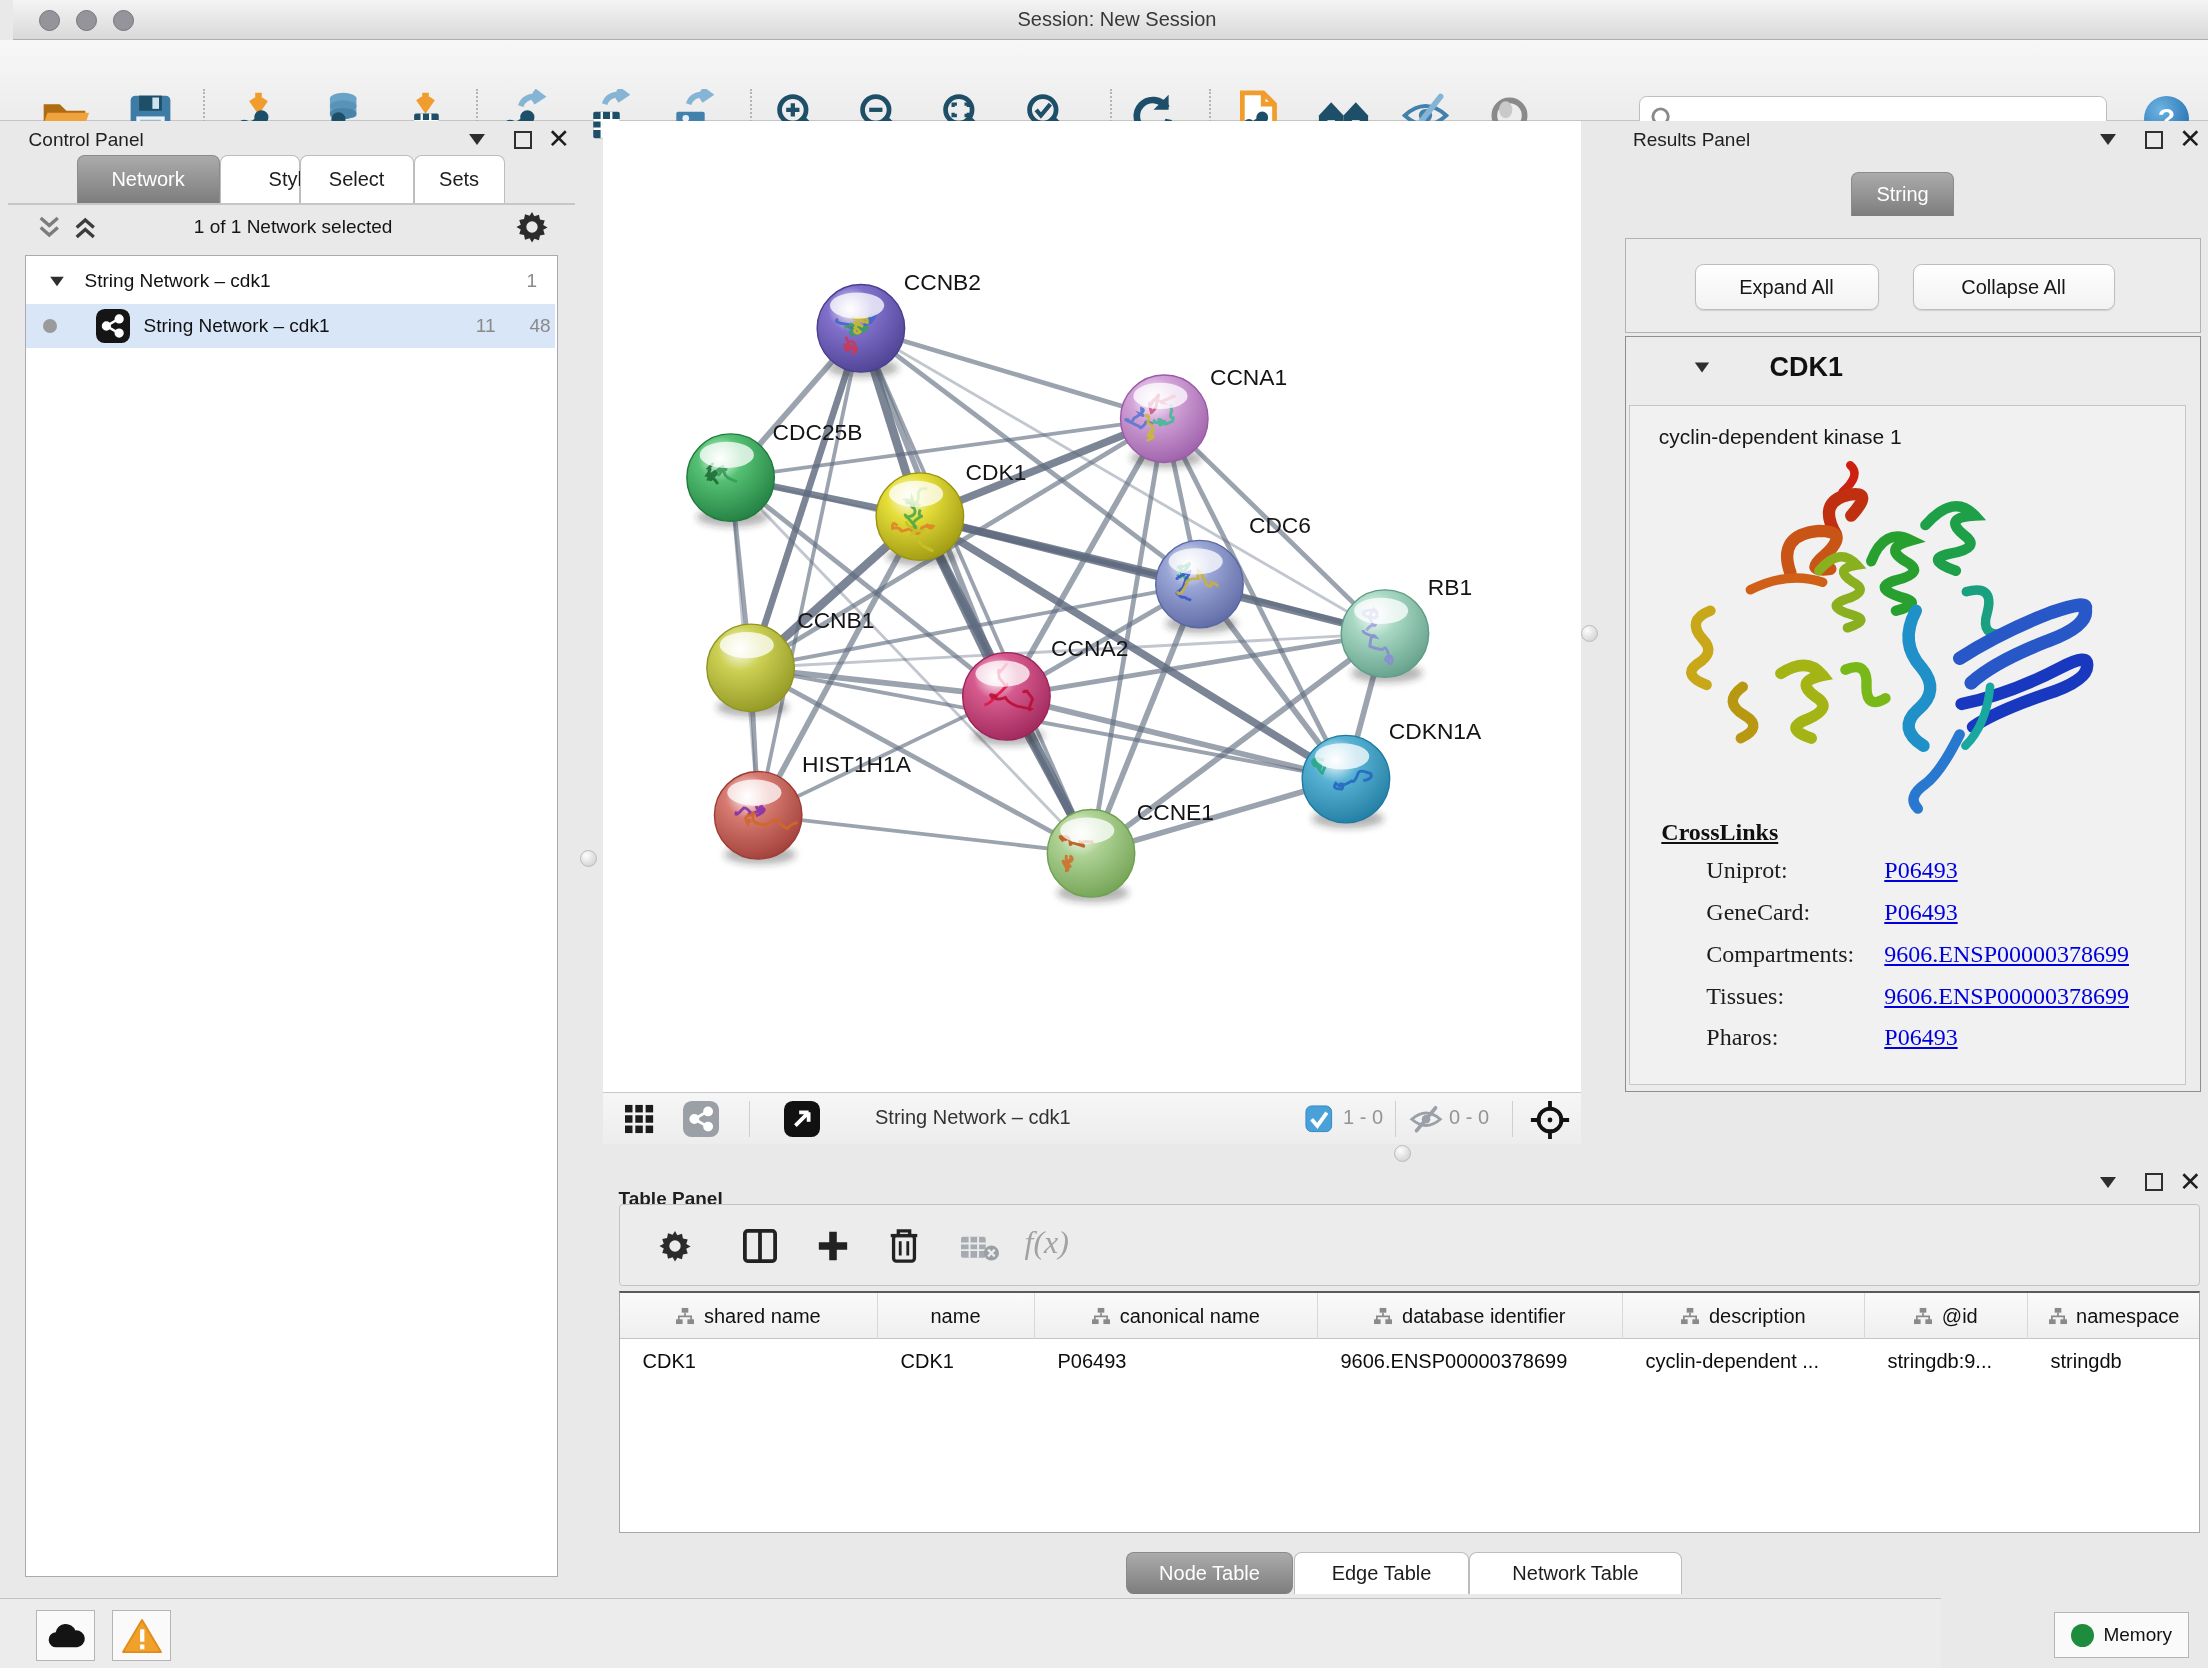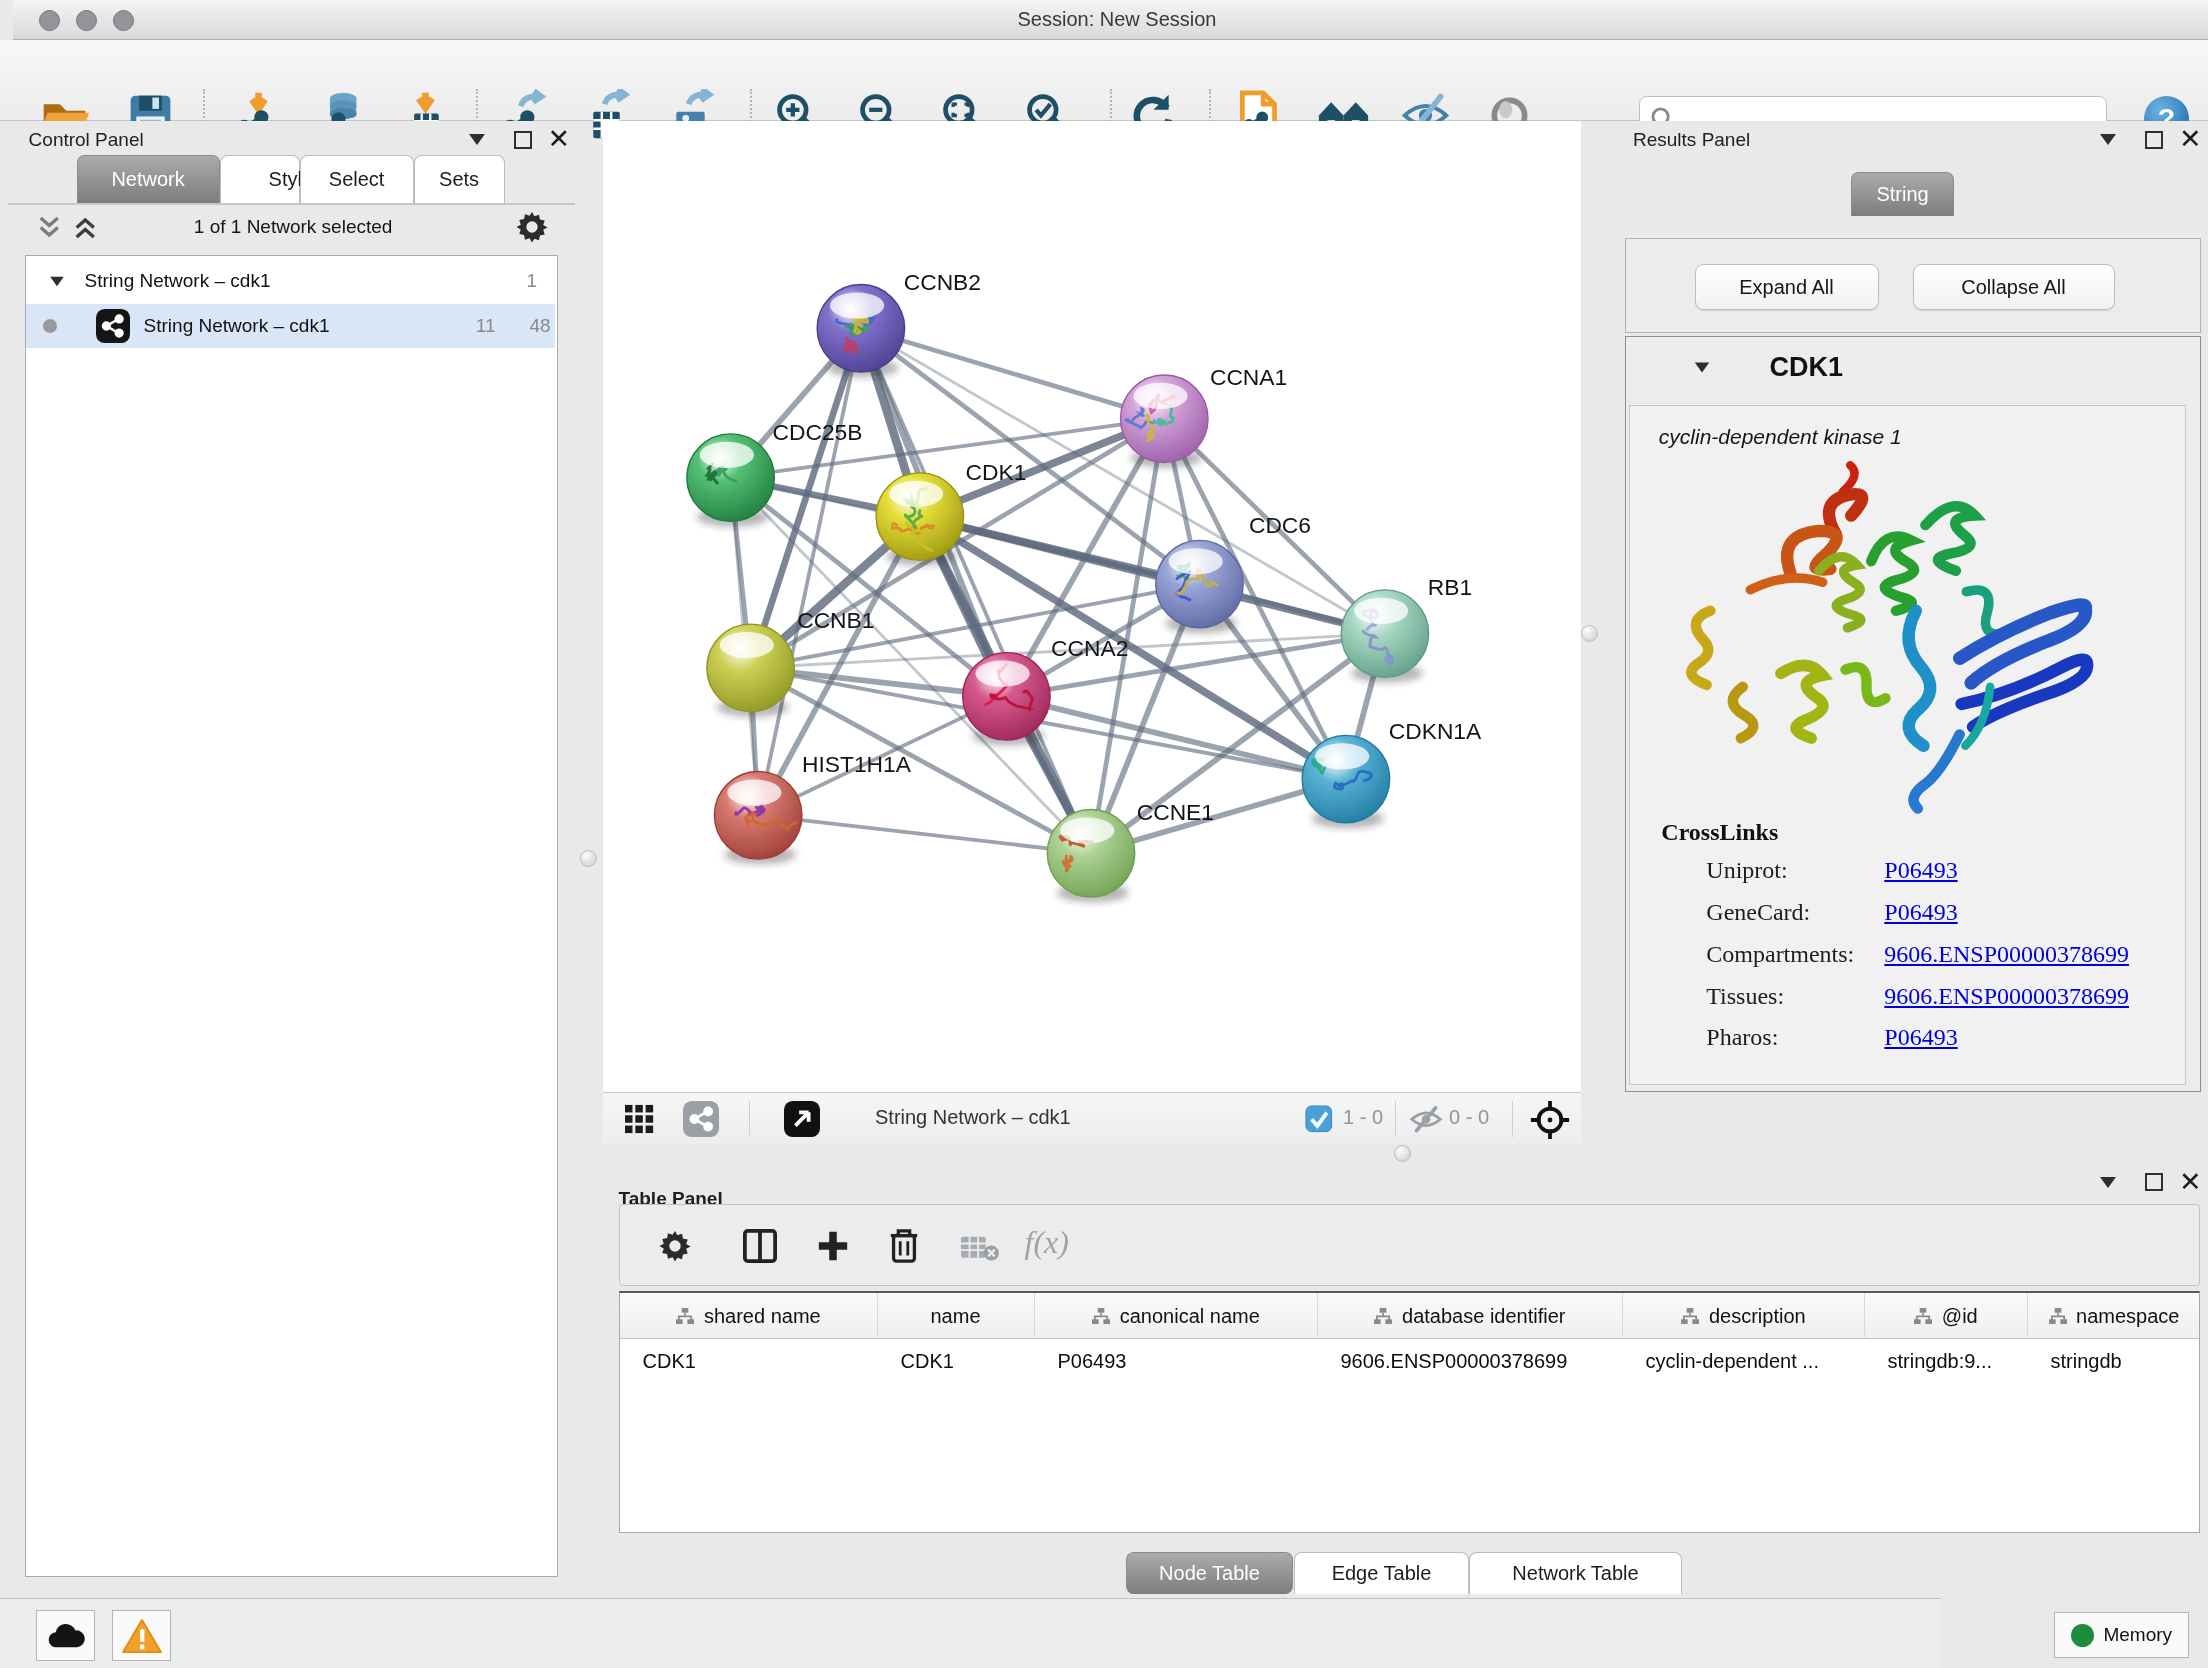--- a/index.html
+++ b/index.html
@@ -56,21 +56,21 @@
   .fsep { position:absolute; top:7.6px; height:36px; width:0; border-left:1.9px solid #cfcfcf; }
   .grabdot { position:absolute; width:17px; height:17px; border-radius:50%;
     background:radial-gradient(circle at 35% 30%, #fdfdfd, #c9c9c9); border:1px solid #bbb; }
 
   
   .results { position:absolute; left:1614px; top:121px; width:594px; height:1477px; background:#e9e9e9; }
   .rbox { position:absolute; background:#ececec; border:1.9px solid #b2b2b2; }
   .btn { position:absolute; background:linear-gradient(#ffffff,#f2f2f2); border:1px solid #bdbdbd;
     border-radius:8.6px; font-size:20px; color:#161616; text-align:center; box-shadow:0 1px 1px rgba(0,0,0,.12); }
   .whitebox { position:absolute; background:#f1f1f1; border:1px solid #c6c6c6; }
-  .serif { font-family:"Liberation Serif","DejaVu Serif",serif; }
+  .serif { font-family:"Liberation Serif","DejaVu Serif",serif;text-decoration:underline; }
   .xlrow { position:absolute; left:16px; width:100%; height:30px; font-size:24px; }
   .xlrow .lab { position:absolute; left:60px; color:#1c1c1c; }
   .xlrow .val { position:absolute; left:238px; color:#0000dd; text-decoration:underline; }
 
   
   .tablepanel { position:absolute; left:590px; top:1162px; width:1619px; height:436px; background:#e9e9e9; }
   .ttoolbox { position:absolute; left:28.5px; top:42px; width:1581px; height:82px; background:#ececec;
     border:1px solid #c2c2c2; border-radius:3.8px; }
   .tframe { position:absolute; left:28.5px; top:129px; width:1581px; height:242px; background:#fff;
     border:1px solid #a8a8a8; border-top:2.9px solid #5a5a5a; overflow:hidden; }
@@ -586,21 +586,21 @@
     <div class="rbox" style="left:10.5px; top:117px; width:576px; height:95px;">
       <div class="btn" style="left:69px; top:25px; width:184px; height:46px; line-height:44px;">Expand All</div>
       <div class="btn" style="left:287px; top:25px; width:202px; height:46px; line-height:44px;">Collapse All</div>
     </div>
 
     <div class="rbox" style="left:10.5px; top:215px; width:576px; height:756px; border-color:#8e8e8e;">
       <div class="tri-down abs" style="left:68px; top:25px; transform:scale(.9);"></div>
       <div class="abs" style="left:144px; top:15px; font-size:27px; font-weight:bold; color:#111;">CDK1</div>
 
       <div class="whitebox" style="left:3.8px; top:68px; width:557px; height:680px;">
-        <div class="abs" style="left:28.5px; top:19px; font-size:21px; color:#161616;font-style:italic;">cyclin-dependent kinase 1</div>
+        <div class="abs" style="left:28.5px; top:19px; font-size:21px; color:#161616;">cyclin-dependent kinase 1</div>
 
         <svg class="abs" style="left:46px; top:43px;" width="476" height="371" viewBox="0 0 500 390">
           <g fill="none" stroke-linecap="round">
             <path d="M175 45 q20 -18 8 -28" stroke="#cc2010" stroke-width="9"></path>
             <path d="M168 90 q-20 -35 14 -42 q26 -4 2 22" stroke="#c03010" stroke-width="13"></path>
             <path d="M120 130 q-14 -40 30 -44 q34 0 6 26 q-22 18 6 14" stroke="#c85415" stroke-width="13"></path>
             <path d="M78 148 q40 -20 76 -8" stroke="#d06018" stroke-width="10"></path>
             <path d="M36 170 q-26 10 -8 30 q14 14 -6 26 q-16 12 10 22" stroke="#c8a818" stroke-width="11"></path>
             <path d="M70 250 q-22 16 2 30 q20 12 -4 24" stroke="#b89810" stroke-width="11"></path>
             <path d="M110 236 q28 -18 44 2 q-30 6 -8 22 q20 12 -8 24 q-26 10 4 20" stroke="#a4b414" stroke-width="12"></path>

